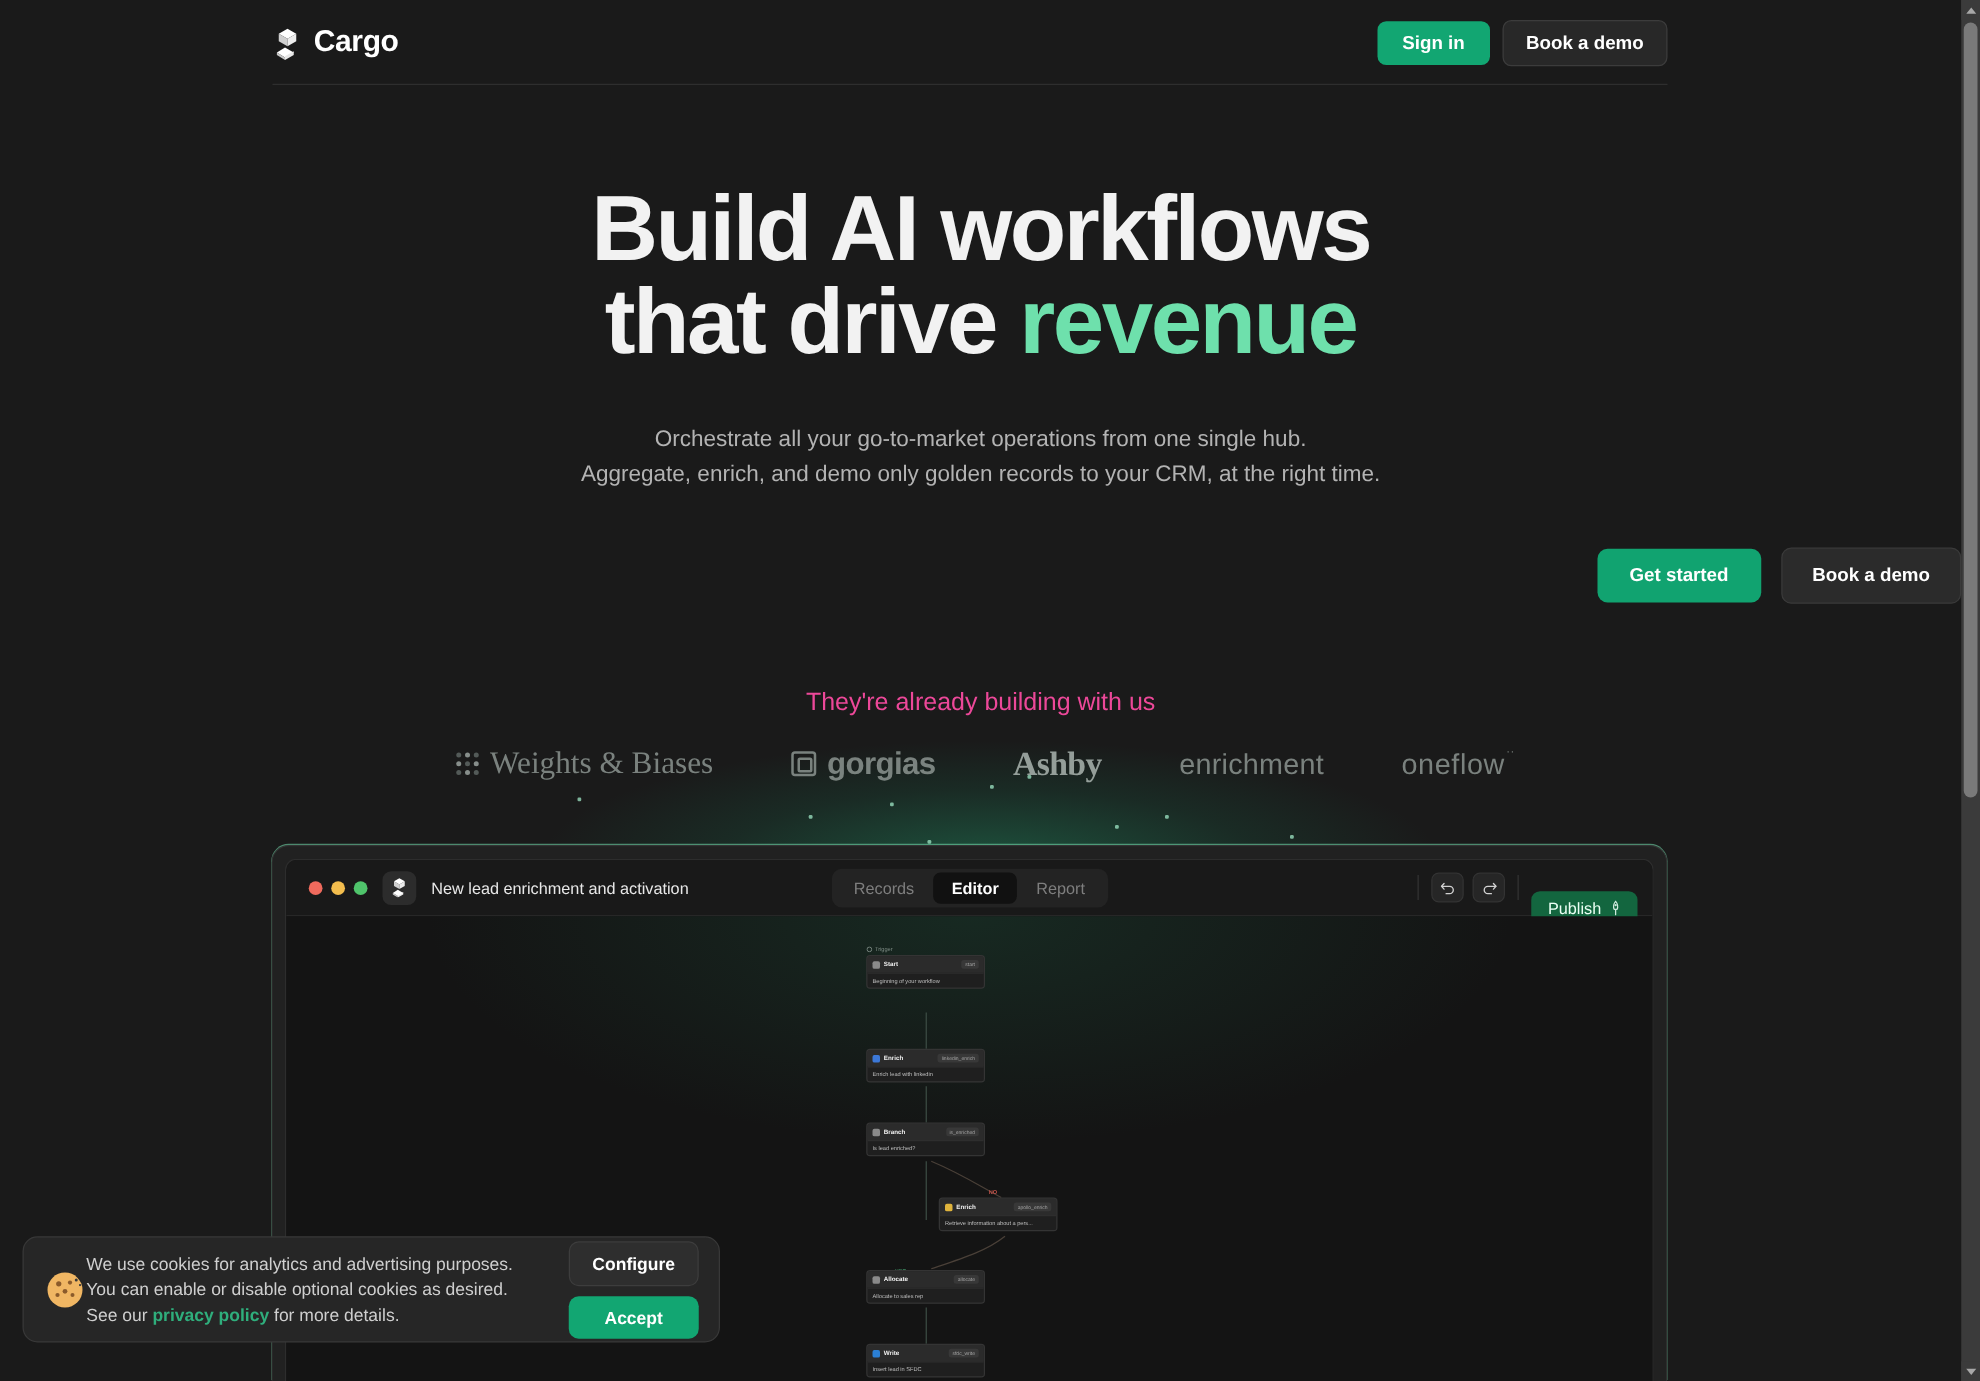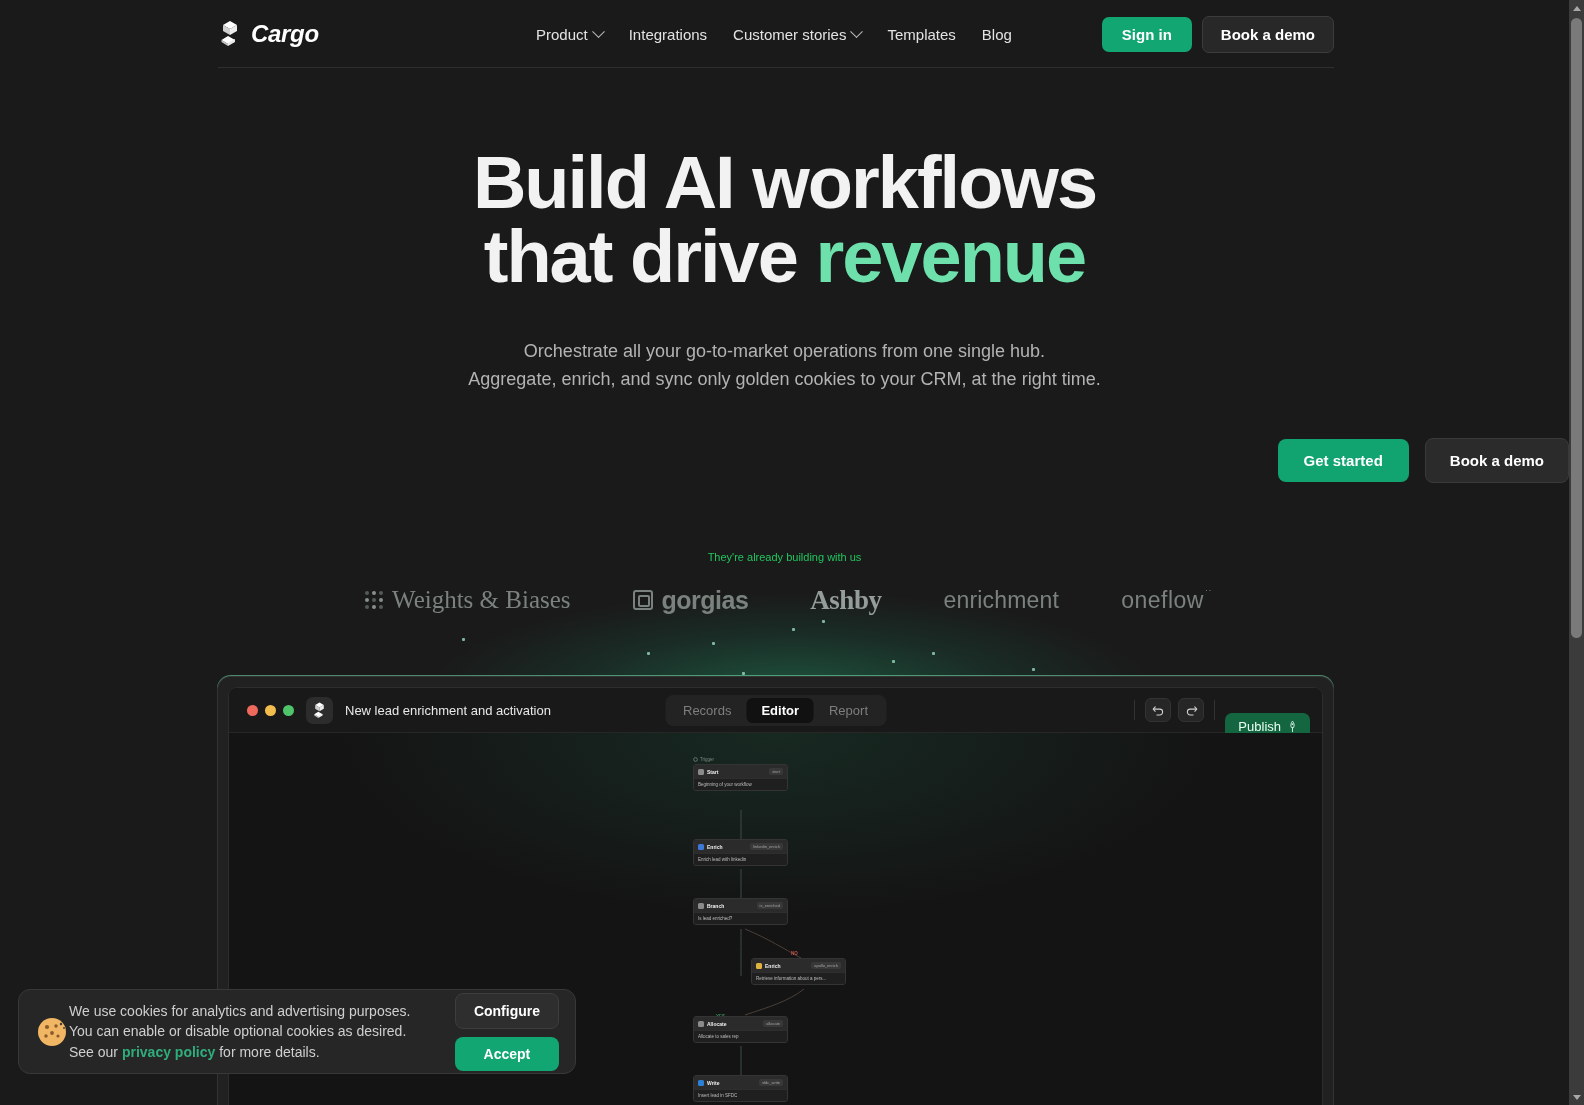--- a/index.html
+++ b/index.html
@@ -49,21 +49,21 @@
     width: 1569px; height: 68px;
     display: flex; align-items: center;
   }
   .nav-inner {
     position: relative;
     margin-left: 218px;
     width: 1116px; height: 68px;
     display: flex; align-items: center;
     border-bottom: 1px solid #2e2e2e;
   }
-  .brand { display: flex; align-items: flex-start; gap: 9px; font-style: italic; }
+  .brand { display: flex; align-items: flex-end; gap: 9px; }
   .brand-mark { width: 24px; height: 26px; display: block; }
   .brand-name {
     color: #fff; font-size: 24px; font-weight: bold;
     letter-spacing: -0.3px;
   }
   .nav-links {
     position: absolute; left: 318px; top: 0;
     height: 68px; display: flex; align-items: center; gap: 26px;
   }
   .nav-link {
@@ -124,21 +124,21 @@
   .btn-demo-hero {
     background: #2b2b2b; color: #fff;
     font-size: 15px; font-weight: bold;
     padding: 13px 24px; border-radius: 8px;
     border: 1px solid #3a3a3a; cursor: pointer;
   }
 
   
   .logos-caption {
     margin-top: 68px;
-    color: #22c55e; font-size: 11px;
+    color: #ec4899; font-size: 20px;
   }
   .logos-row {
     margin-top: 22px;
     display: flex; align-items: center; justify-content: center;
     gap: 62px;
   }
   .logo-item {
     color: #8b9490; display: flex; align-items: center; gap: 9px;
     opacity: .85;
   }
@@ -284,55 +284,36 @@
           <path d="M12 1 L19 5 L12 9 L5 5 Z" fill="#fff"></path>
           <path d="M5 5 L12 9 L12 15 L5 11 Z" fill="#d0d0d0"></path>
           <path d="M19 5 L12 9 L12 15 L19 11 Z" fill="#ededed"></path>
           <path d="M7 13 L14 17 L7 21 L0.5 17 Z" fill="#fff" transform="translate(3,3)"></path>
           <path d="M3.5 20 L10 24 L10 26 L3.5 22 Z" fill="#c8c8c8"></path>
           <path d="M17 19 L10 23 L10 26 L17 22 Z" fill="#e8e8e8"></path>
         </svg>
         <span class="brand-name">Cargo</span>
       </div>
 
-      <div class="nav-links">
-        <div class="nav-link">
-          <span>Product</span>
-          <i class="chev"></i>
-        </div>
-        <div class="nav-link">
-          <span>Integrations</span>
-        </div>
-        <div class="nav-link">
-          <span>Customer stories</span>
-          <i class="chev"></i>
-        </div>
-        <div class="nav-link">
-          <span>Templates</span>
-        </div>
-        <div class="nav-link">
-          <span>Blog</span>
-        </div>
-      </div>
 
       <div class="nav-actions">
         <button class="btn-signin">Sign in</button>
         <button class="btn-demo-nav">Book a demo</button>
       </div>
     </div>
   </div>
 
   <div class="hero">
     <h1 class="hero-title">
       <span>Build AI workflows</span><br>
       <span>that drive </span><span class="accent">revenue</span>
     </h1>
     <p class="hero-sub">
       <span>Orchestrate all your go-to-market operations from one single hub.</span><br>
-      <span>Aggregate, enrich, and sync only golden cookies to your CRM, at the right time.</span>
+      <span>Aggregate, enrich, and demo only golden records to your CRM, at the right time.</span>
     </p>
     <div class="hero-cta">
       <button class="btn-start">Get started</button>
       <button class="btn-demo-hero">Book a demo</button>
     </div>
 
     <div class="logos-caption">They're already building with us</div>
     <div class="logos-row">
       <div class="logo-item">
         <span class="logo-wb-dots">

